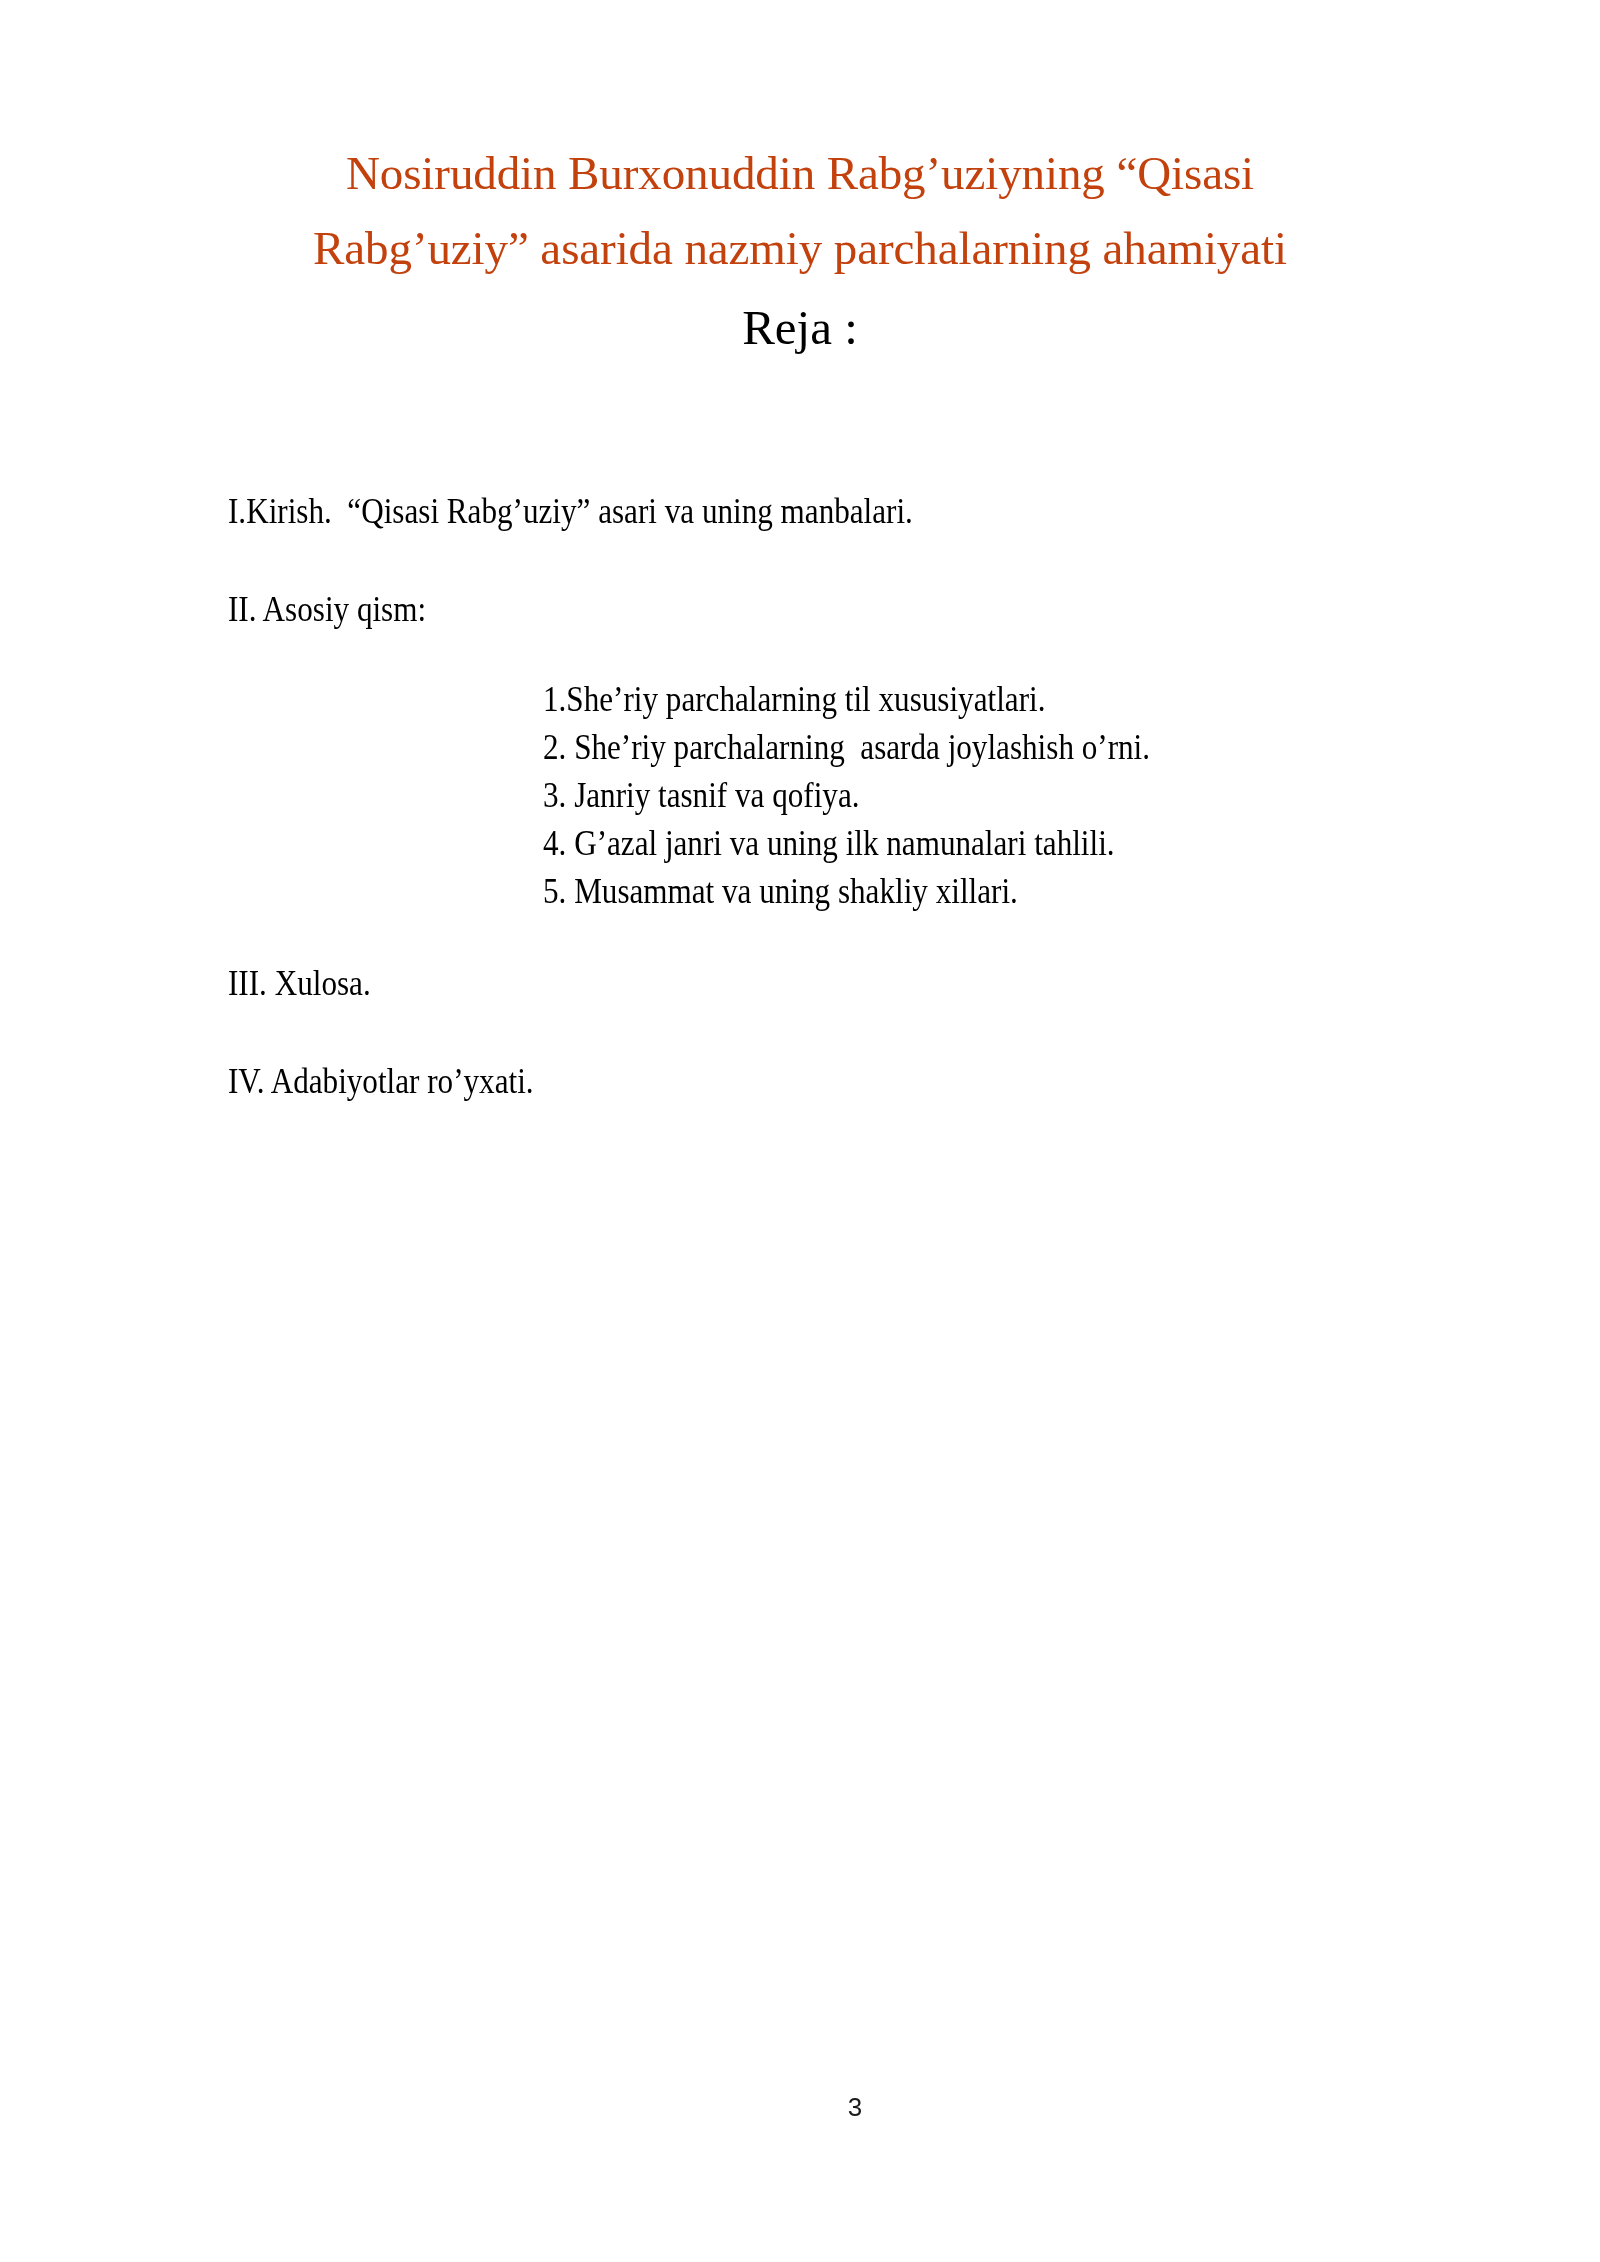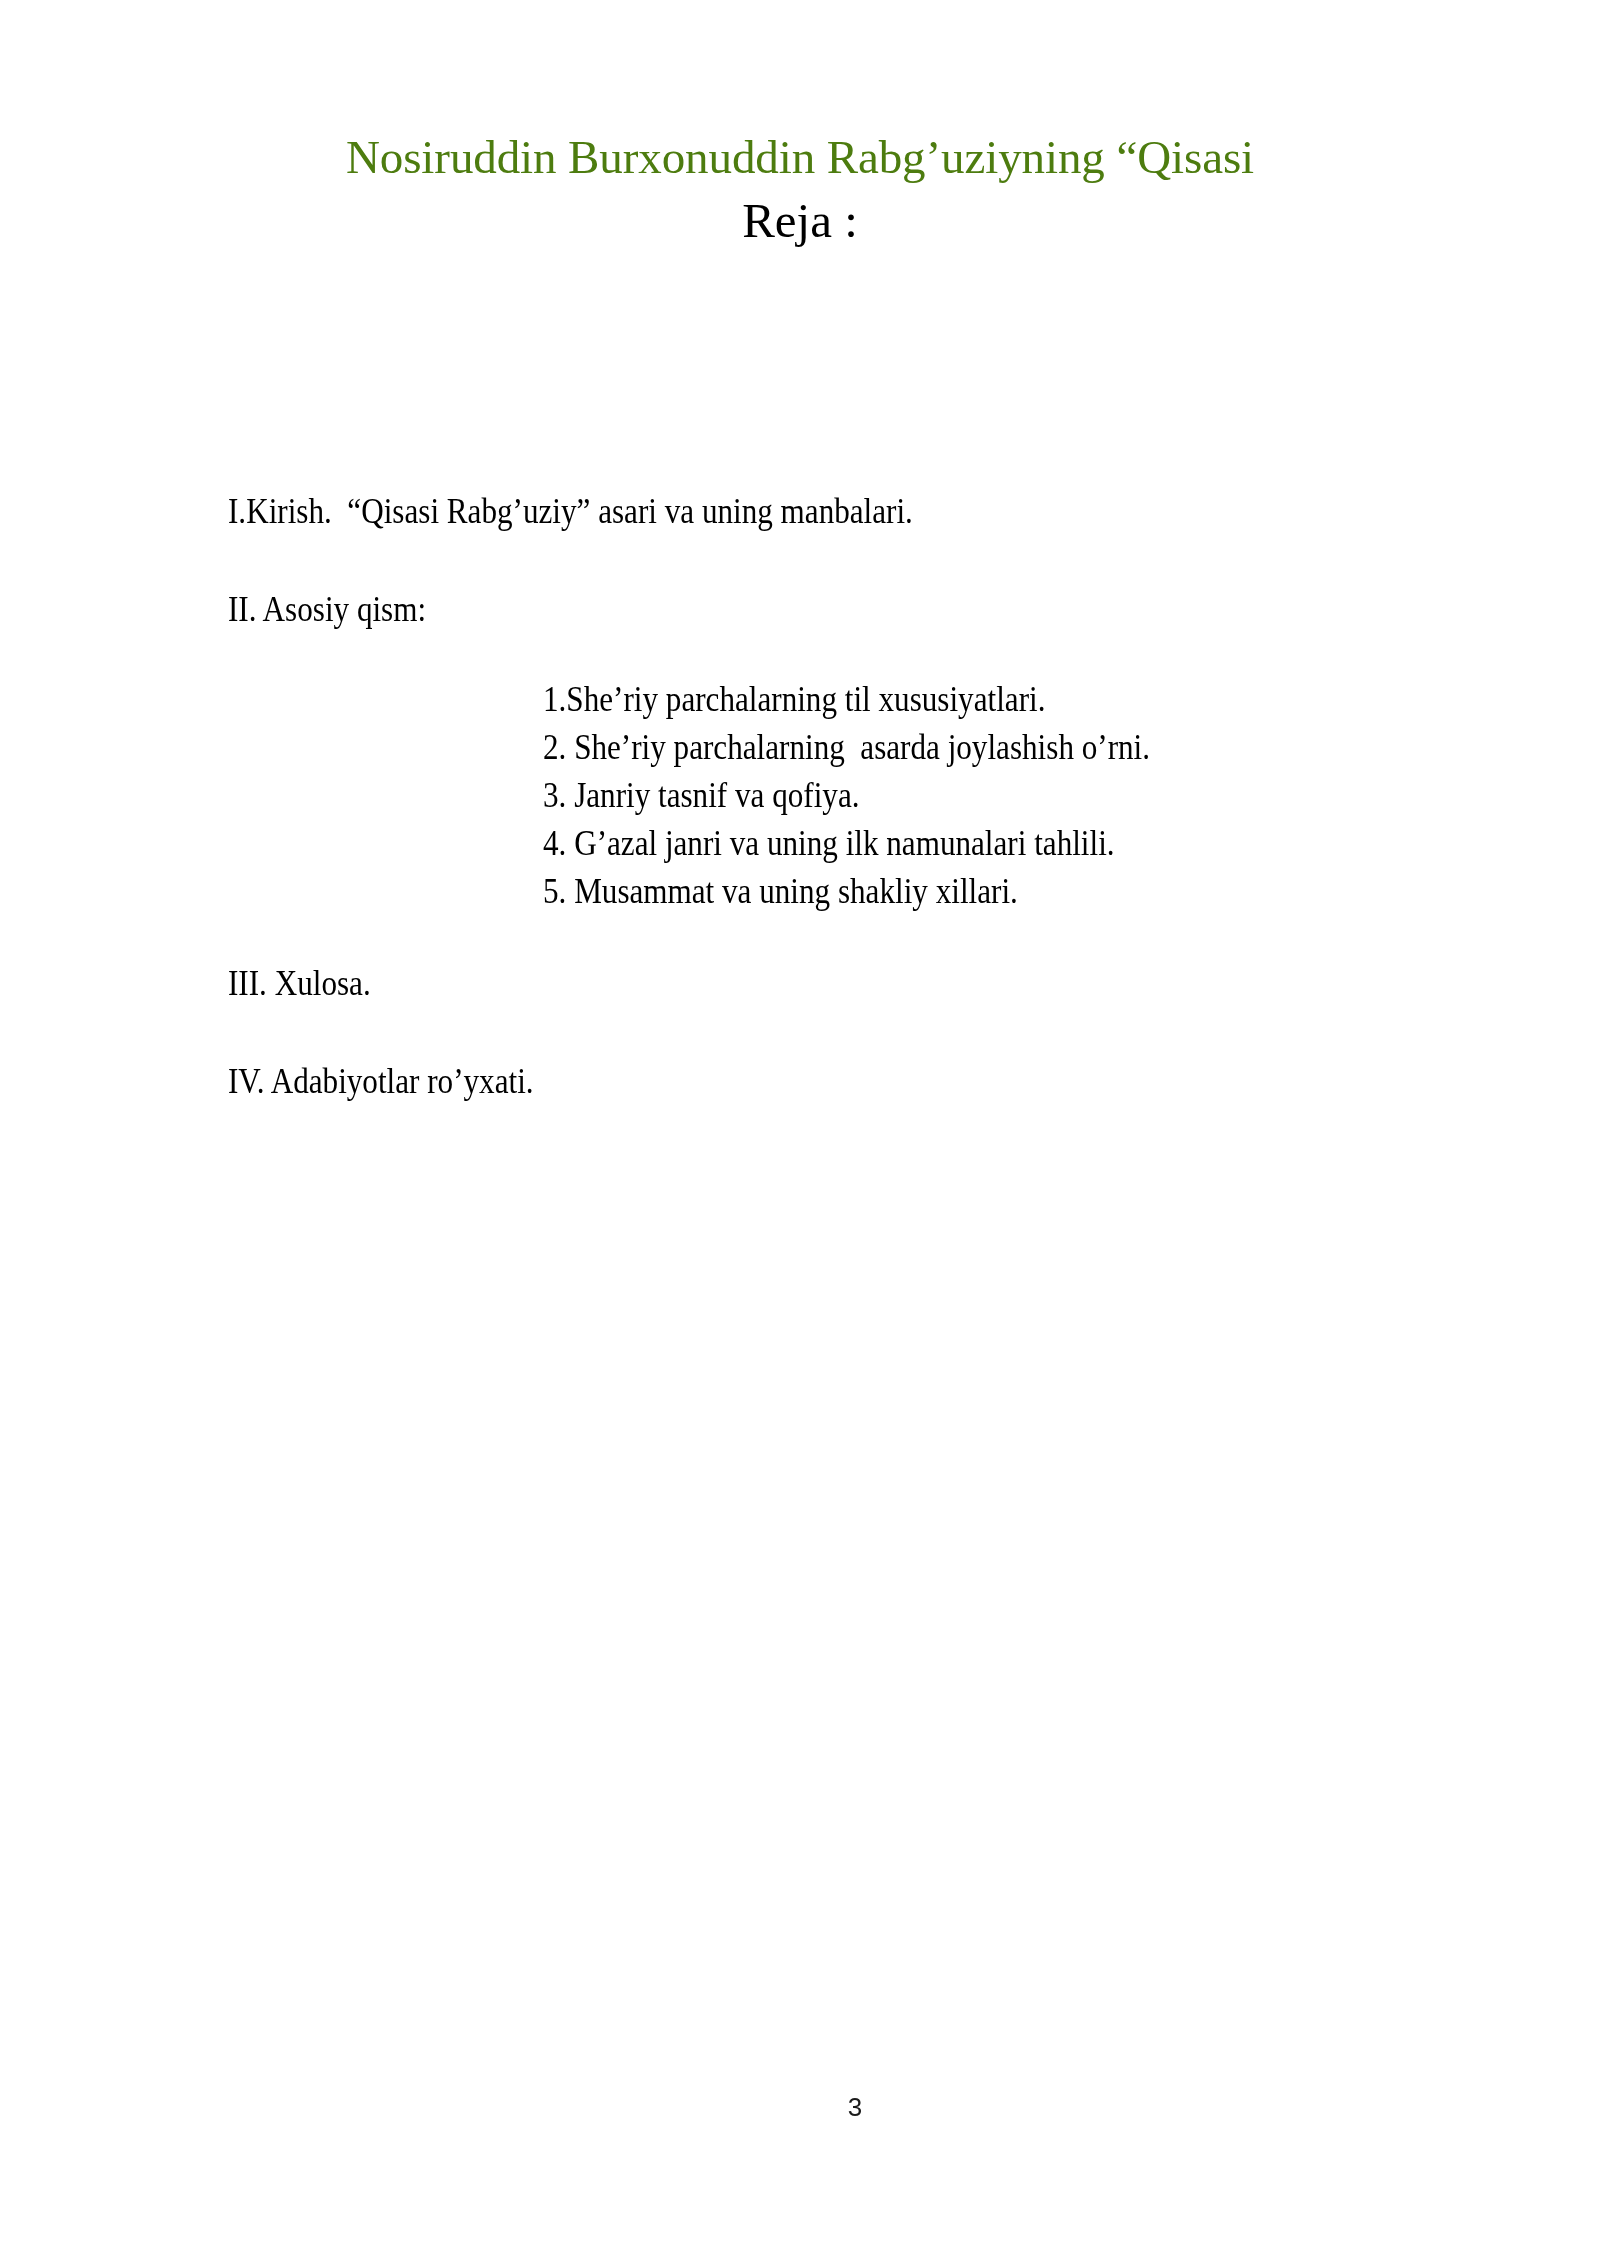--- a/index.html
+++ b/index.html
@@ -31,22 +31,22 @@
     top: 128px;
     width: 1200px;
     text-align: center;
   }
   .doc-title {
     font-family: "Liberation Serif", "DejaVu Serif", serif;
     font-size: 47px;
     line-height: 1.26;
     font-weight: 400;
     letter-spacing: -0.1px;
-    color: #4d7c0f;
-    margin: 0;
+    color: #c2410c;
+    margin: 16px;
   }
   .reja-heading {
     font-family: "Liberation Serif", "DejaVu Serif", serif;
     font-size: 49px;
     font-weight: 400;
     line-height: 1.22;
     margin: 0;
     padding-top: 4px;
     color: #000;
   }
@@ -99,20 +99,21 @@
     color: #1a1a1a;
   }
 </style>
 </head>
 <body>
 
 <div class="page">
 
   <div class="title-block">
     <div class="doc-title">Nosiruddin Burxonuddin Rabg’uziyning “Qisasi</div>
+    <div class="doc-title">Rabg’uziy” asarida nazmiy parchalarning ahamiyati</div>
     <div class="reja-heading">Reja :</div>
   </div>
 
   <div class="outline">
 
     <div class="outline-line">I.Kirish.  “Qisasi Rabg’uziy” asari va uning manbalari.</div>
 
     <div class="gap-lg"></div>
 
     <div class="outline-line">II. Asosiy qism:</div>

